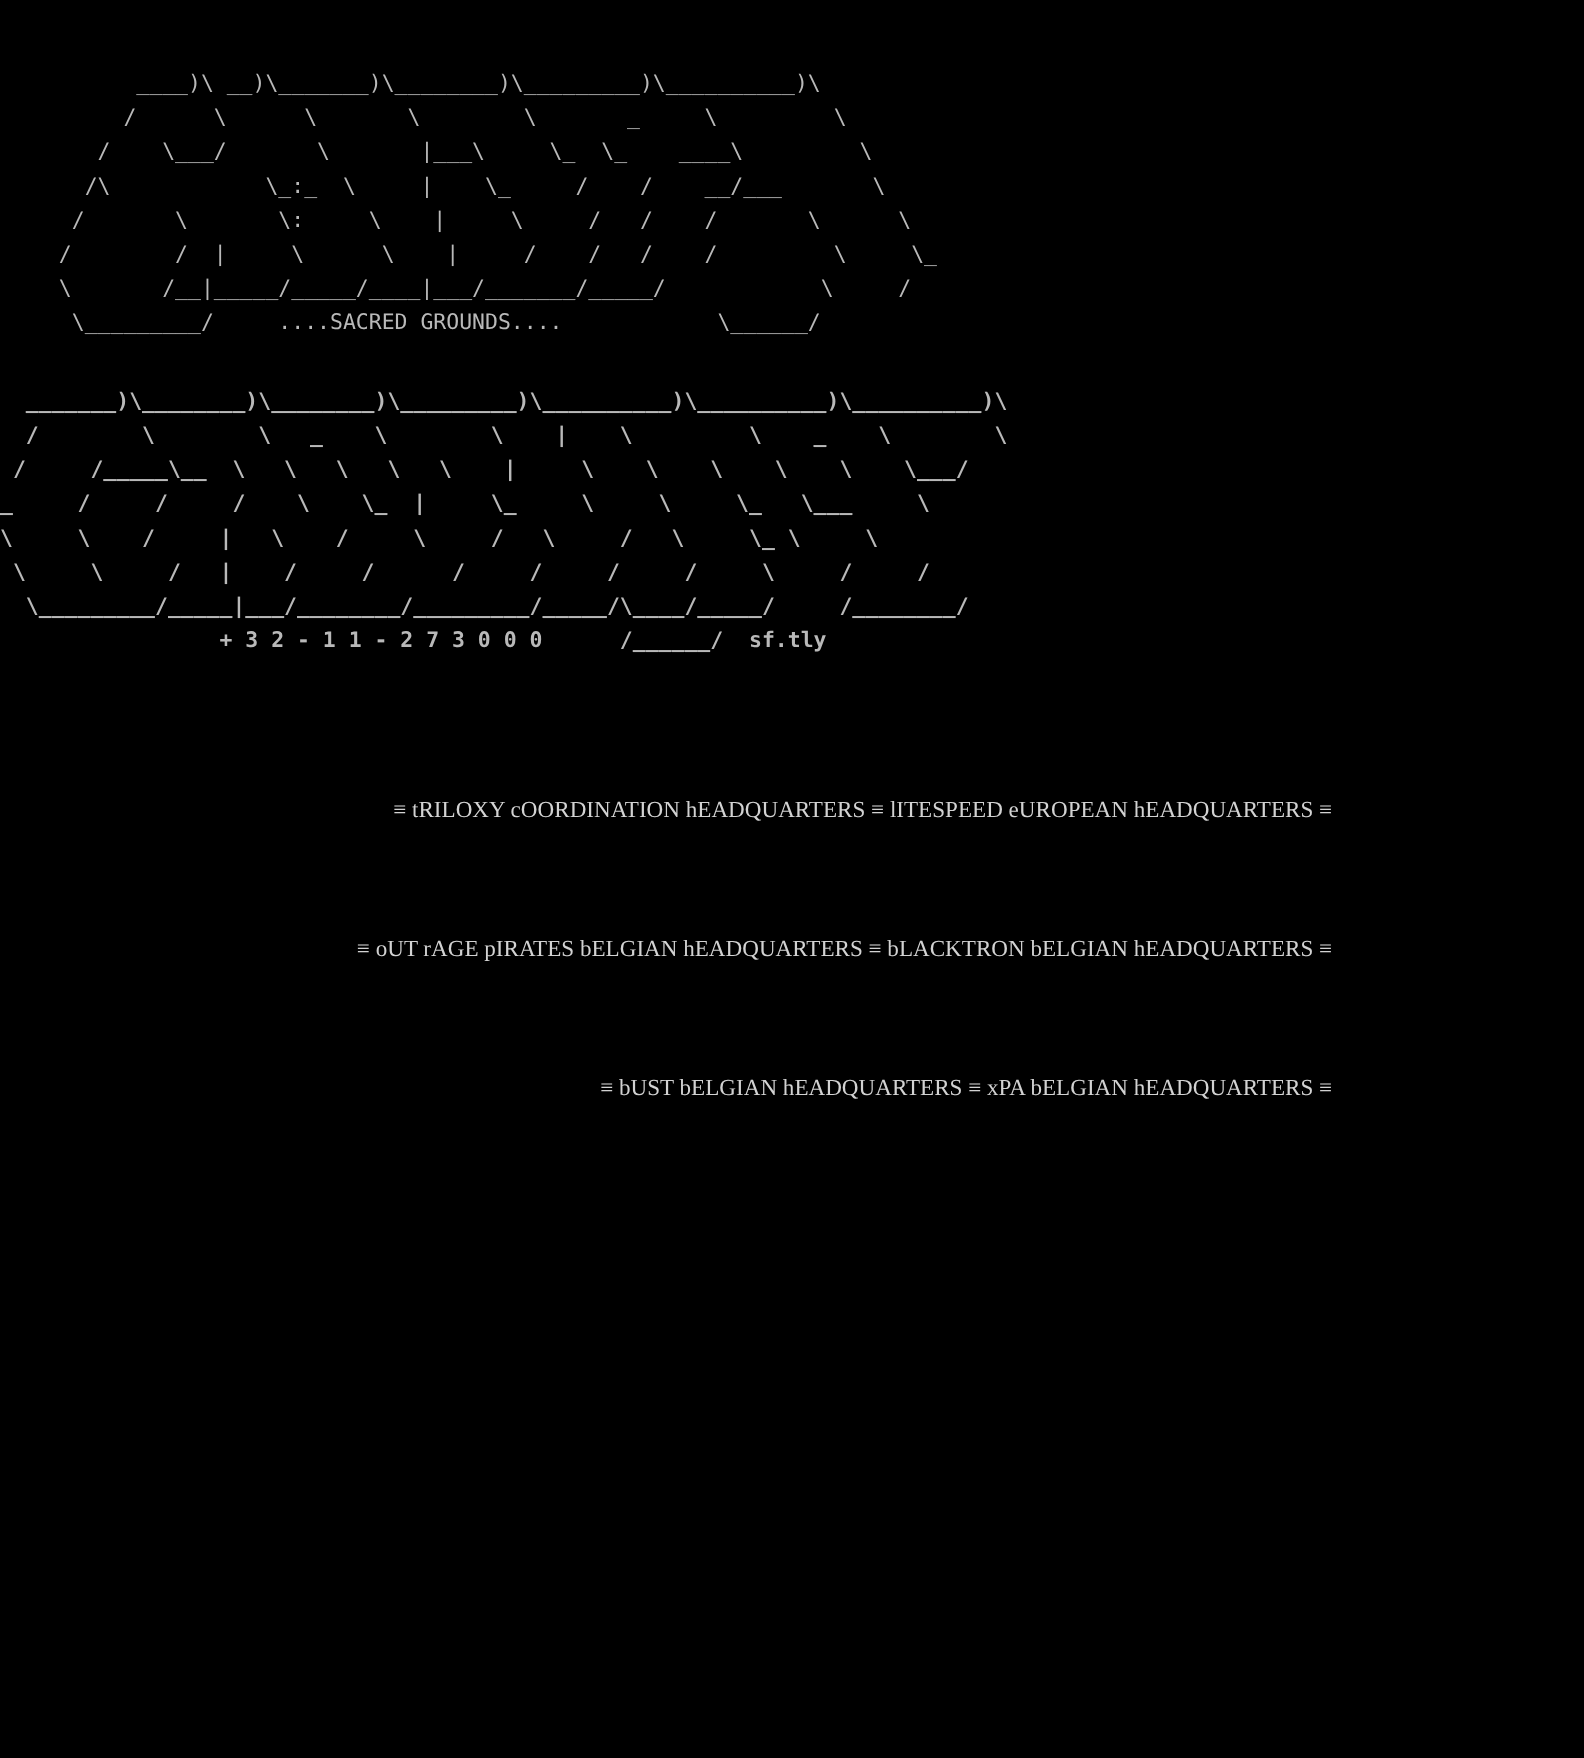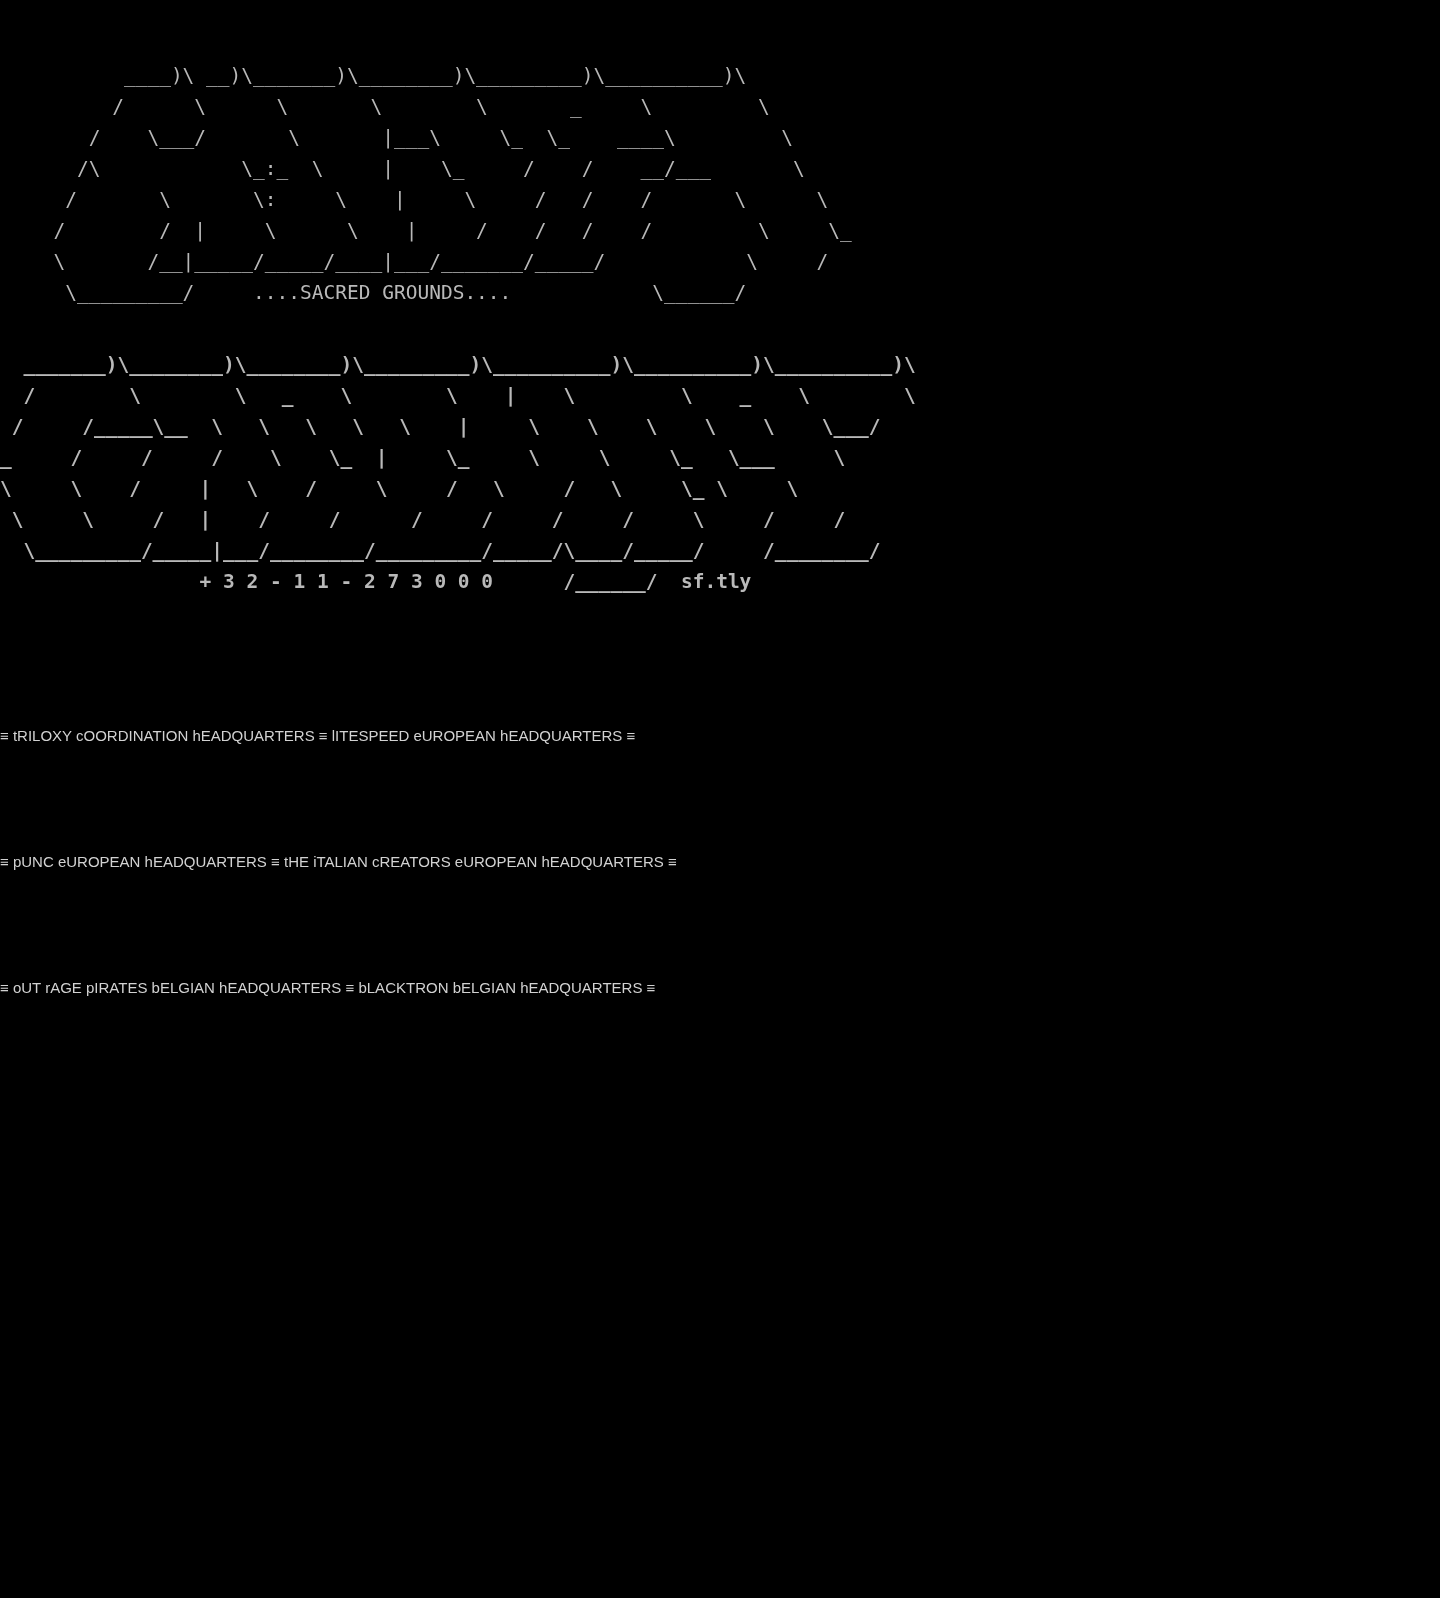--- a/index.html
+++ b/index.html
@@ -32,23 +32,23 @@
     padding-left: 30px;
   }
   #logo-bottom {
     font-size: 19.5px;
     line-height: 31px;
     padding-top: 22px;
     padding-left: 0px;
     font-weight: bold;
   }
   .info-block {
-    text-align: left;
-    font-family: Liberation Sans, sans-serif;
-    font-size: 15px;
+    text-align: right;
+    font-family: Liberation Serif, serif;
+    font-size: 21px;
     line-height: 42px;
     color: #d2d2d2;
     white-space: pre;
   }
   #hq-block { margin-top: 34px; }
   .info-line { display: block; }
 </style>
 </head>
 <body>
 
@@ -67,17 +67,17 @@
   /        \        \   _    \        \    |    \         \    _    \        \
  /     /_____\__  \   \   \   \   \    |     \    \    \    \    \    \___/
 _     /     /     /    \    \_  |     \_     \     \     \_   \___     \
 \     \    /     |   \    /     \     /   \     /   \     \_ \     \
  \     \     /   |    /     /      /     /     /     /     \     /     /
   \_________/_____|___/________/_________/_____/\____/_____/     /________/
                  + 3 2 - 1 1 - 2 7 3 0 0 0      /______/  sf.tly</pre>
 
   <div id="hq-block" class="info-block">
     <span class="info-line">≡ tRILOXY cOORDINATION hEADQUARTERS ≡ lITESPEED eUROPEAN hEADQUARTERS ≡</span>
-    <span class="info-line">≡ pUNC eUROPEAN hEADQUARTERS ≡ tHE iTALIAN cREATORS eUROPEAN hEADQUARTERS ≡</span>
     <span class="info-line">≡ oUT rAGE pIRATES bELGIAN hEADQUARTERS ≡ bLACKTRON bELGIAN hEADQUARTERS ≡</span>
+    <span class="info-line">≡ bUST bELGIAN hEADQUARTERS ≡ xPA bELGIAN hEADQUARTERS ≡</span>
   </div>
 
 </div>
 
 </body></html>

